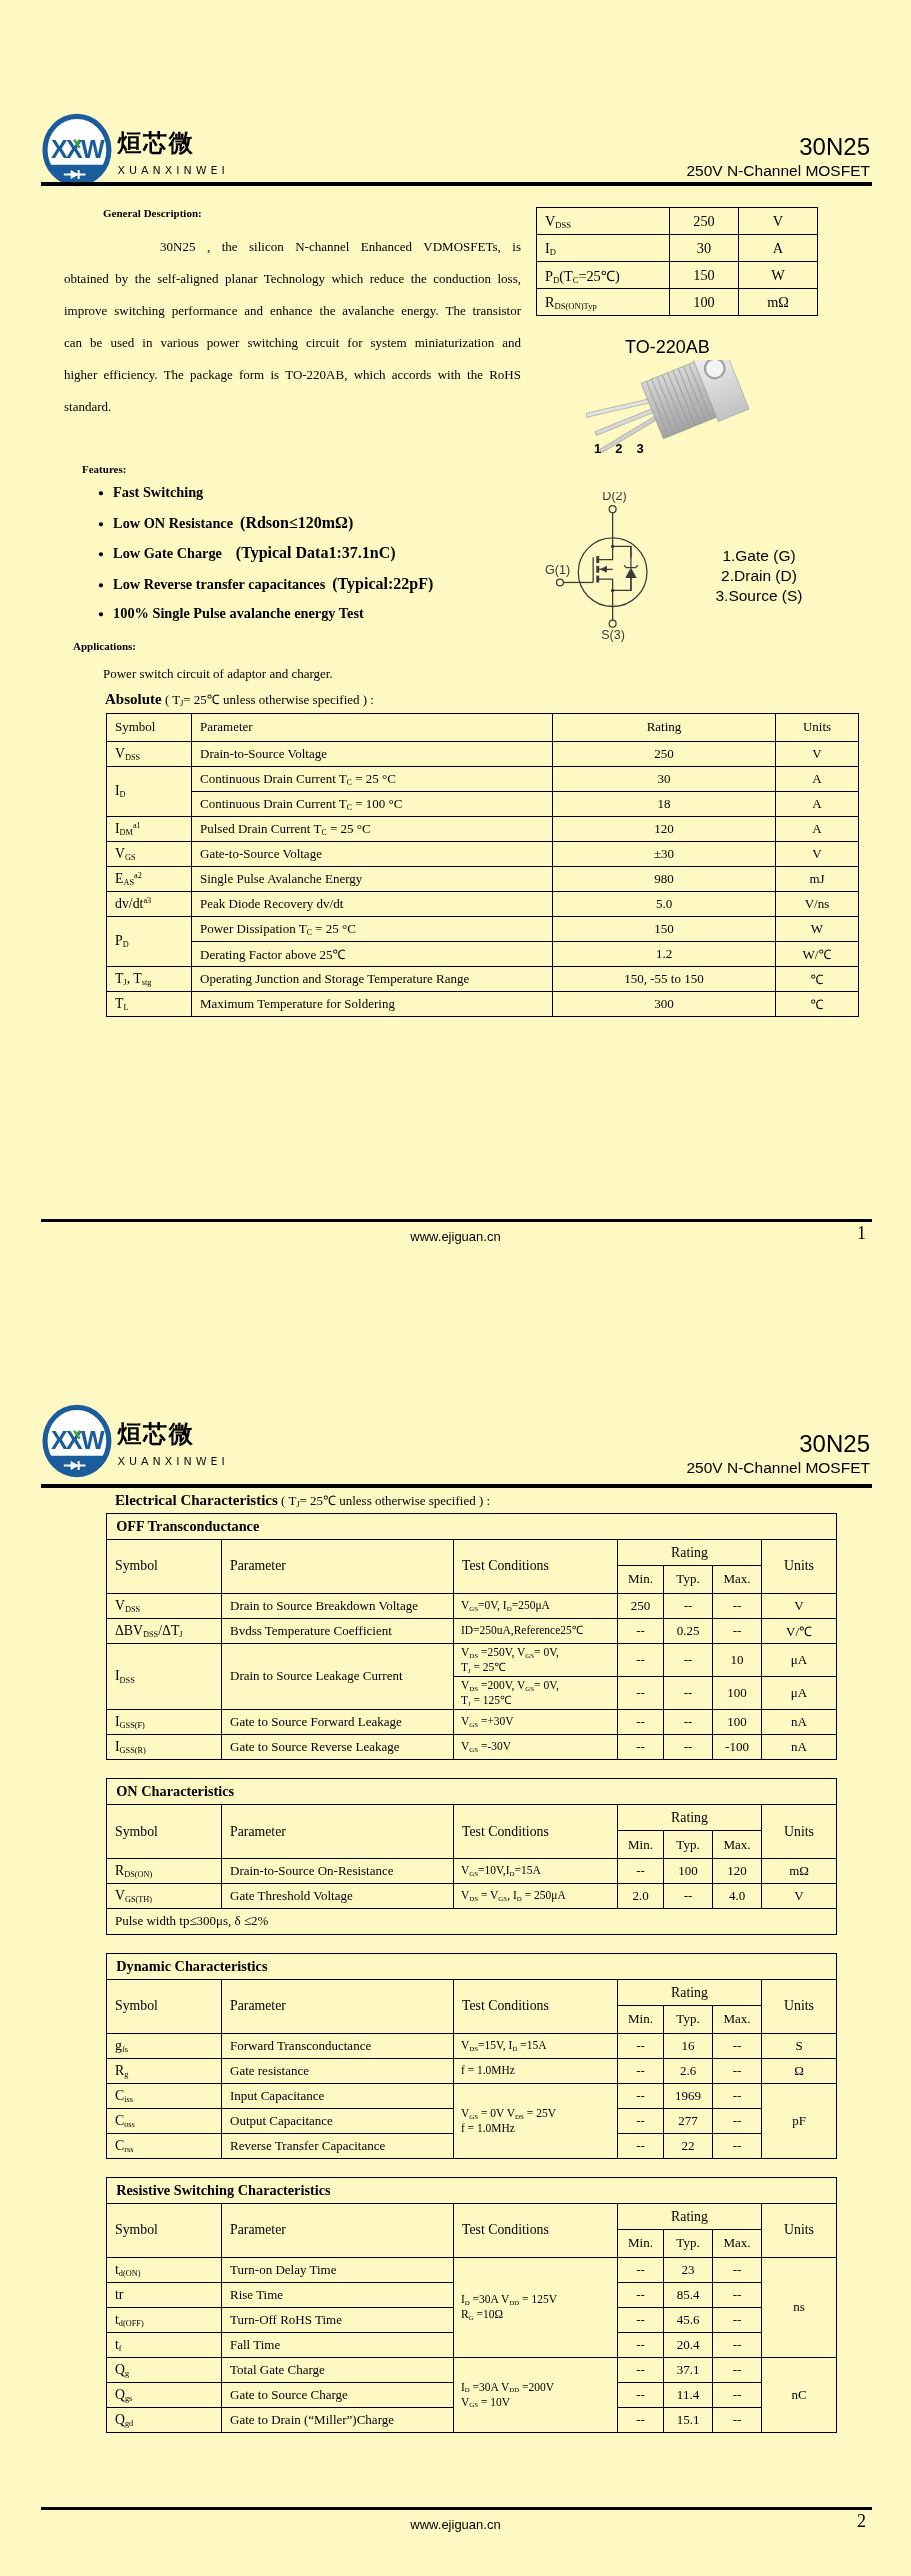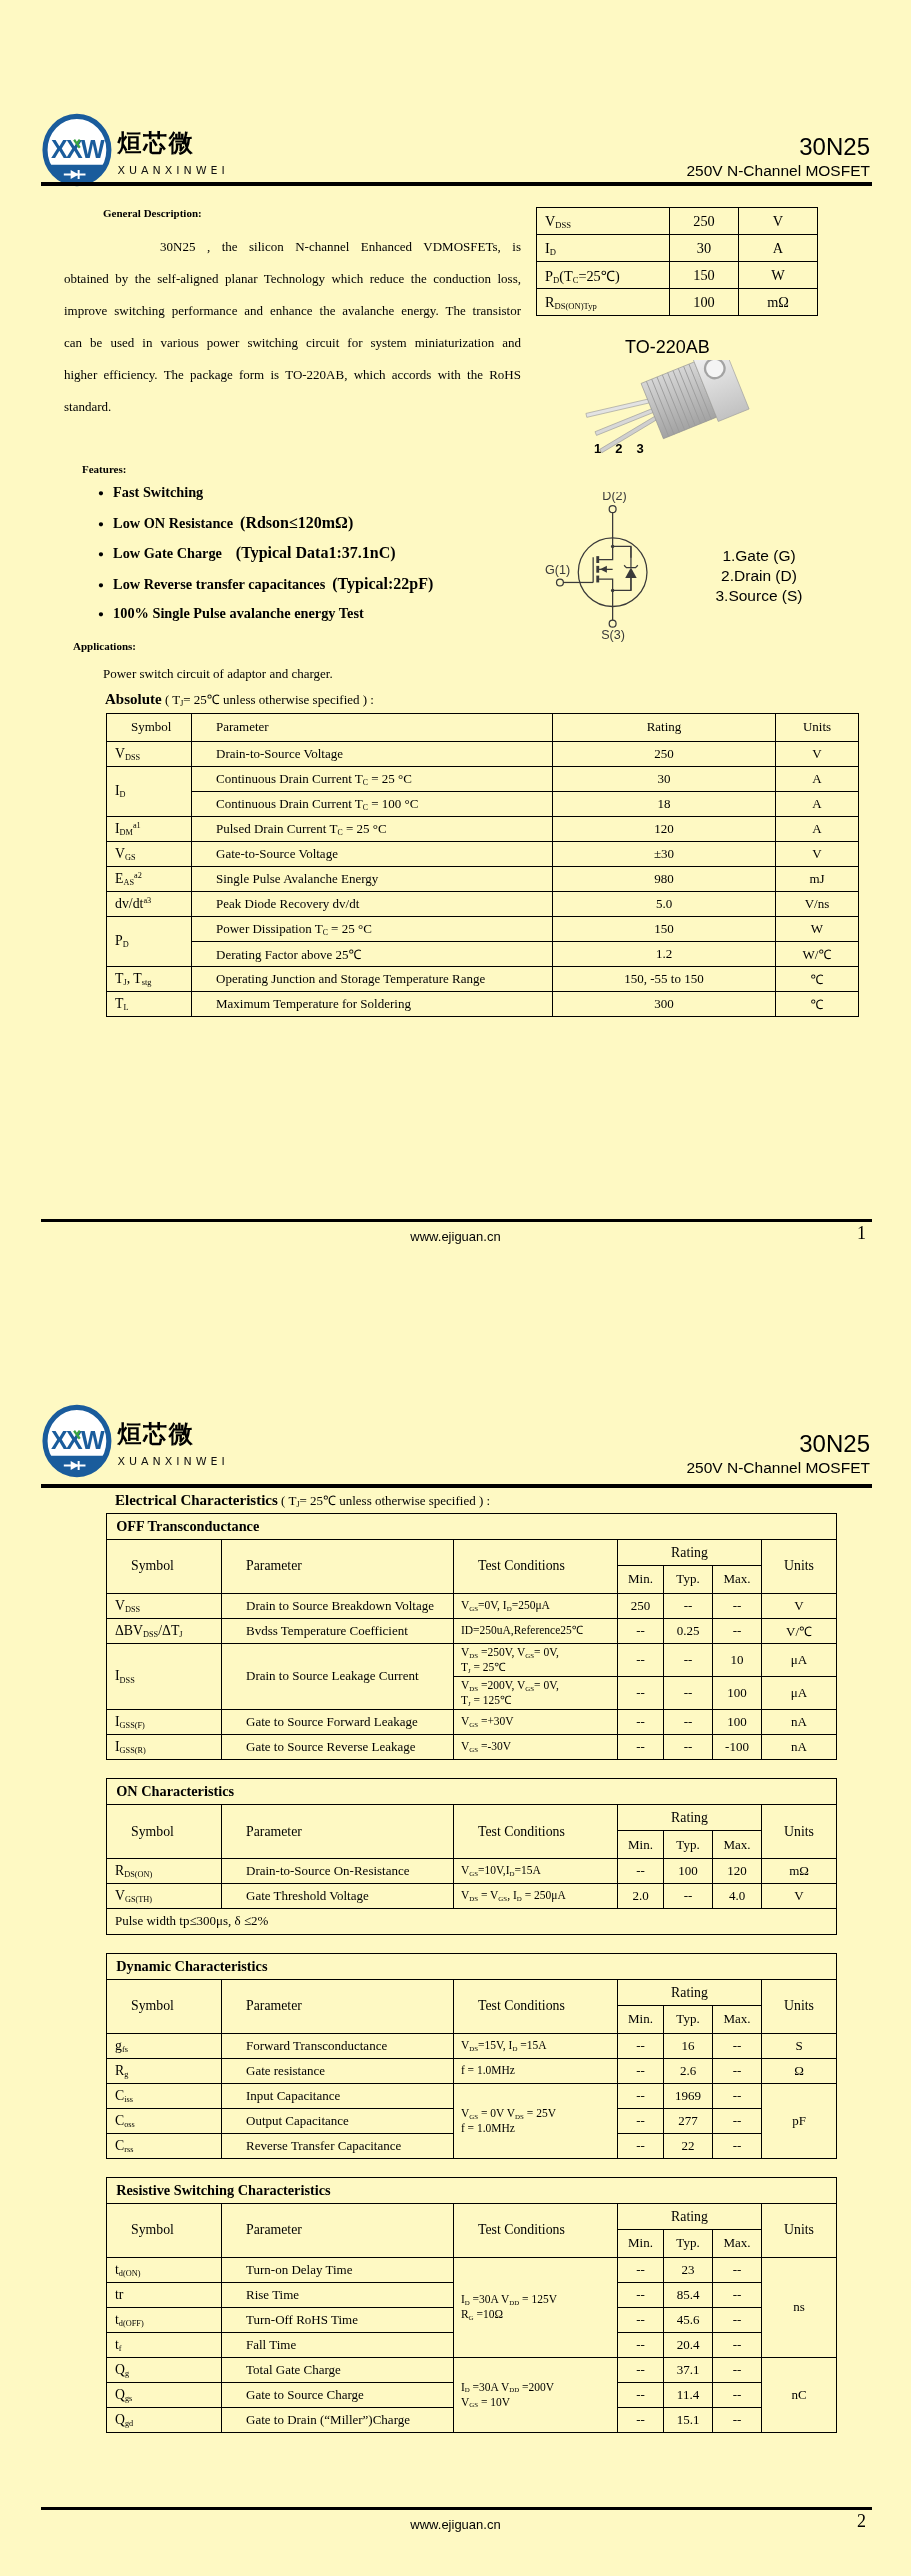--- a/index.html
+++ b/index.html
@@ -30,21 +30,21 @@
 
   
   table.quick{position:absolute;left:536px;top:207px;border-collapse:collapse;table-layout:fixed;border:1.1px solid #000;}
   table.quick td{border:0.9px solid #000;height:27px;font-size:14.3px;padding:0 5.7px;}
   table.quick td.sym{text-align:left;padding-left:8px;}
   table.quick td.val,table.quick td.unit{text-align:center;}
 
   
   table.spec{border-collapse:collapse;table-layout:fixed;border:1.4px solid #000;font-family:"Liberation Serif",serif;}
   table.spec td{border:0.7px solid #000;height:25px;font-size:13px;text-align:center;padding:1.1px 4.6px;vertical-align:middle;}
-  table.spec td.l{text-align:left;padding-left:24px;}
+  table.spec td.l{text-align:left;padding-left:8px;}
   table.spec td.sym{text-align:left;padding-left:8px;font-size:13.8px;}
   table.spec td.cond{text-align:left;padding-left:6.9px;font-size:11.5px;line-height:15px;}
   table.spec tr.band td{font-weight:bold;font-size:14.3px;text-align:left;padding-left:9.2px;height:26px;border-bottom:1.3px solid #000;}
   table.spec tr.hdr1 td{height:26px;font-size:13.8px;}
   table.spec tr.hdr2 td{height:27.5px;font-size:13px;border-bottom:1.4px solid #000;}
   table.spec tr.g td{border-top:1.3px solid #000;}
   table.spec tr.note td{text-align:left;padding-left:8px;font-size:13px;height:26px;border-top:1.3px solid #000;}
 
   sub{font-size:60%;vertical-align:baseline;position:relative;top:0.28em;line-height:0;}
   sup{font-size:60%;vertical-align:baseline;position:relative;top:-0.5em;line-height:0;}

